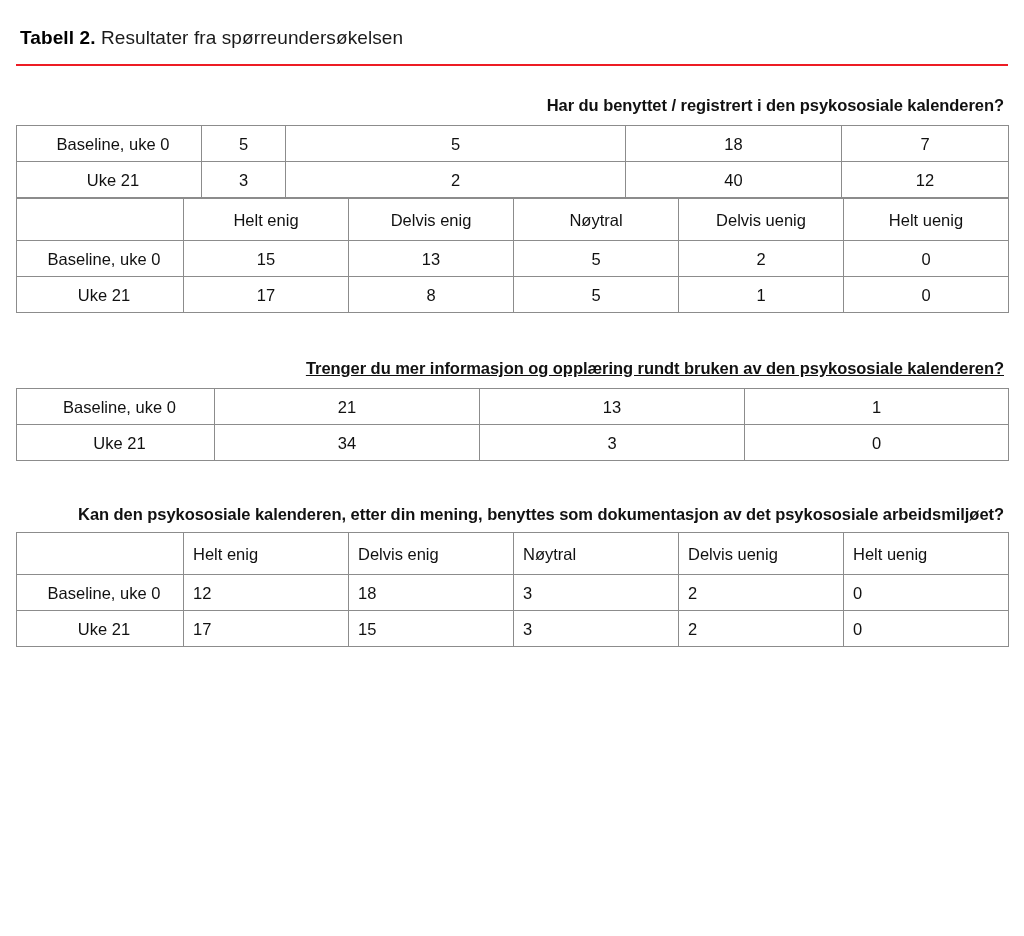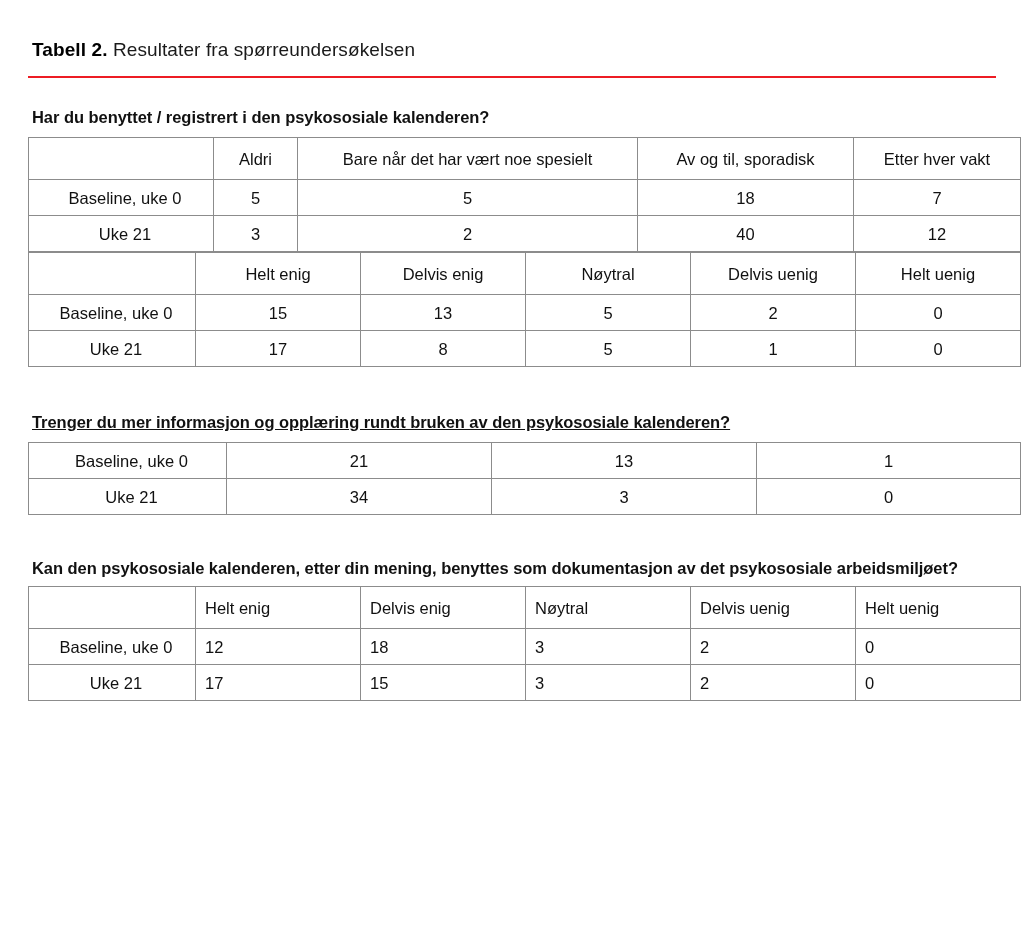--- a/index.html
+++ b/index.html
@@ -11,21 +11,21 @@
     width: 1024px;
     height: 936px;
     font-family: "Liberation Sans", sans-serif;
     color: #111111;
     overflow: hidden;
   }
   .page {
     width: 1024px;
     height: 832px;
     box-sizing: border-box;
-    padding: 12px;
+    padding: 0;
     position: relative;
   }
 
   
   .caption {
     font-size: 19px;
     line-height: 24px;
     color: #1a1a1a;
     padding: 26px 20px 0 20px;
     font-weight: 400;
@@ -42,20 +42,21 @@
   }
 
   
   .qheading {
     font-size: 16.5px;
     line-height: 22px;
     font-weight: 700;
     color: #111111;
     padding: 0 20px;
     letter-spacing: -0.05px;
+    text-align: right;
   }
   .sec1 .qheading { padding-top: 28px; padding-bottom: 9px; }
   .sec2 .qheading { padding-top: 42px; padding-bottom: 9px; }
   .sec3 .qheading { padding-top: 44px; padding-bottom: 9px; text-decoration: underline; }
   .sec4 .qheading { padding-top: 42px; padding-bottom: 7px; }
 
   
   table.grid {
     border-collapse: collapse;
     table-layout: fixed;
@@ -110,27 +111,20 @@
     <table class="grid">
       <colgroup>
         <col style="width:185px">
           <col style="width:84px">
           <col style="width:340px">
           <col style="width:216px">
           <col style="width:167px">
       </colgroup>
       <tbody>
         <tr>
-          <td class="hd blank"></td>
-          <td class="hd">Aldri</td>
-          <td class="hd">Bare når det har vært noe spesielt</td>
-          <td class="hd">Av og til, sporadisk</td>
-          <td class="hd">Etter hver vakt</td>
-        </tr>
-        <tr>
           <td class="rowlab">Baseline, uke 0</td>
           <td class="num">5</td>
           <td class="num">5</td>
           <td class="num">18</td>
           <td class="num">7</td>
         </tr>
         <tr>
           <td class="rowlab">Uke 21</td>
           <td class="num">3</td>
           <td class="num">2</td>

